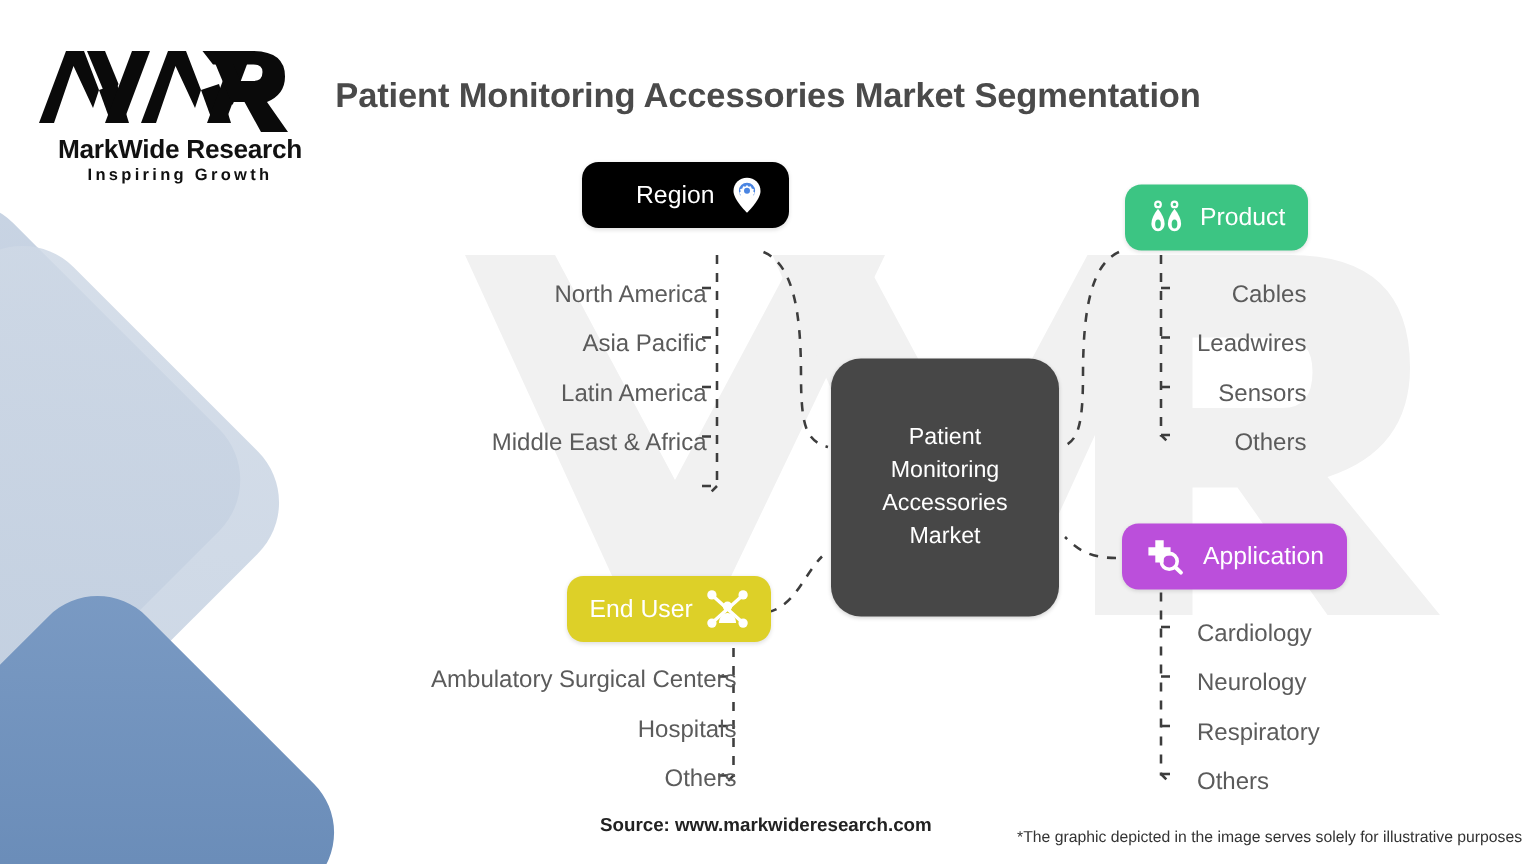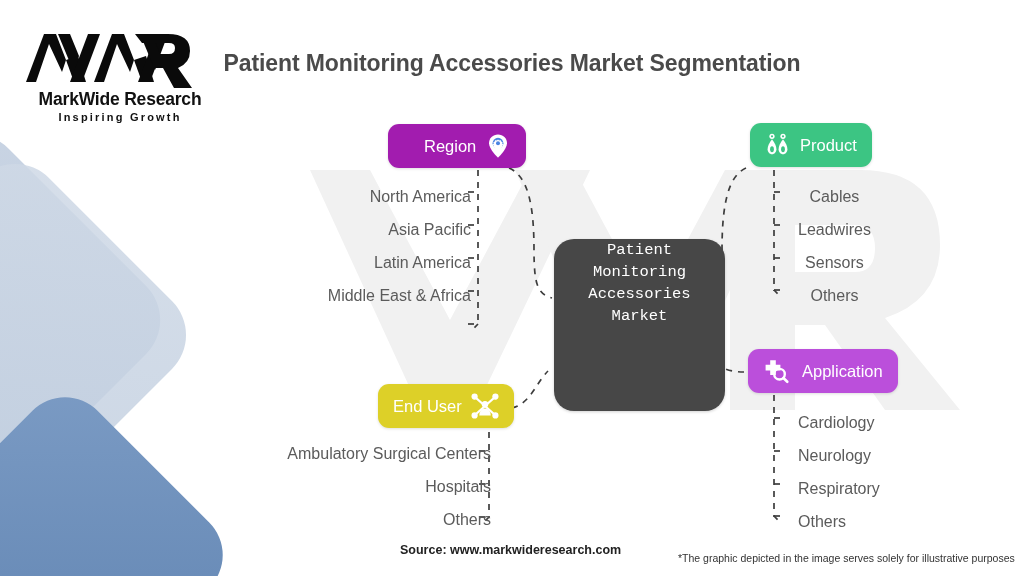--- a/index.html
+++ b/index.html
@@ -93,27 +93,27 @@
   .connectors {
     position: absolute;
     left: 0; top: 0;
     width: 1024px; height: 576px;
   }
 
   
   .center-node {
     position: absolute;
     left: 554px; top: 239px;
-    width: 171px; height: 172px;
+    width: 152px; height: 172px;
     background: #474747;
     border-radius: 20px;
     display: flex;
+    align-items: center;
     justify-content: center;
     box-shadow: 0 1px 3px rgba(0,0,0,.18);
-    font-family: Liberation Mono, monospace;
   }
   .center-node-label {
     color: #ffffff;
     font-size: 15.5px;
     line-height: 22px;
     text-align: center;
     font-weight: normal;
     white-space: pre-line;
   }
 
@@ -125,41 +125,41 @@
     gap: 9px;
     height: 44px;
     padding: 0 15px;
     border-radius: 11px;
     color: #ffffff;
     font-size: 16.5px;
     box-shadow: 0 1px 3px rgba(0,0,0,.13);
     white-space: nowrap;
   }
   .badge svg { display:block; }
-  .badge-region     { left: 388px; top: 124px; background: #a21caf; padding-left: 36px; }
+  .badge-region     { left: 388px; top: 108px; background: #000000; padding-left: 36px; }
   .badge-product    { left: 750px; top: 123px; background: #3cc583; }
   .badge-enduser    { left: 378px; top: 384px; background: #ddd028; }
   .badge-application{ left: 748px; top: 349px; background: #bb4fdb; gap: 12px; }
 
   
   .leaf-list {
     position: absolute;
     display: flex;
     flex-direction: column;
   }
   .leaf {
     font-size: 16px;
     color: #5b5b5b;
     white-space: nowrap;
     line-height: 33px;
     height: 33px;
   }
   .list-region   { right: 553px; top: 180px; text-align: right; }
   .list-enduser  { right: 533px; top: 437px; text-align: right; }
-  .list-product  { left: 798px; top: 180px; text-align: center; }
+  .list-product  { left: 798px; top: 180px; text-align: right; }
   .list-application { left: 798px; top: 406px; text-align: left; }
 
   
   .source {
     position: absolute;
     left: 400px; top: 543px;
     font-size: 12.5px;
     font-weight: bold;
     color: #222222;
     white-space: nowrap;

